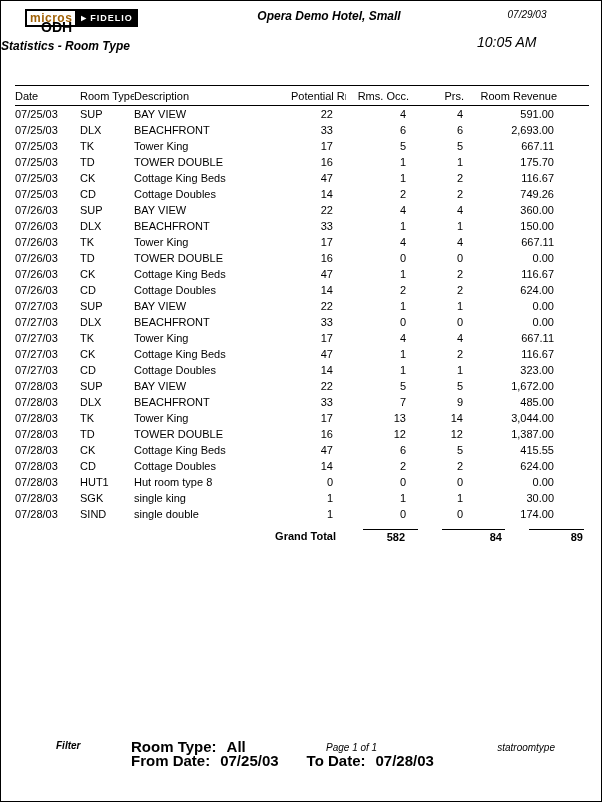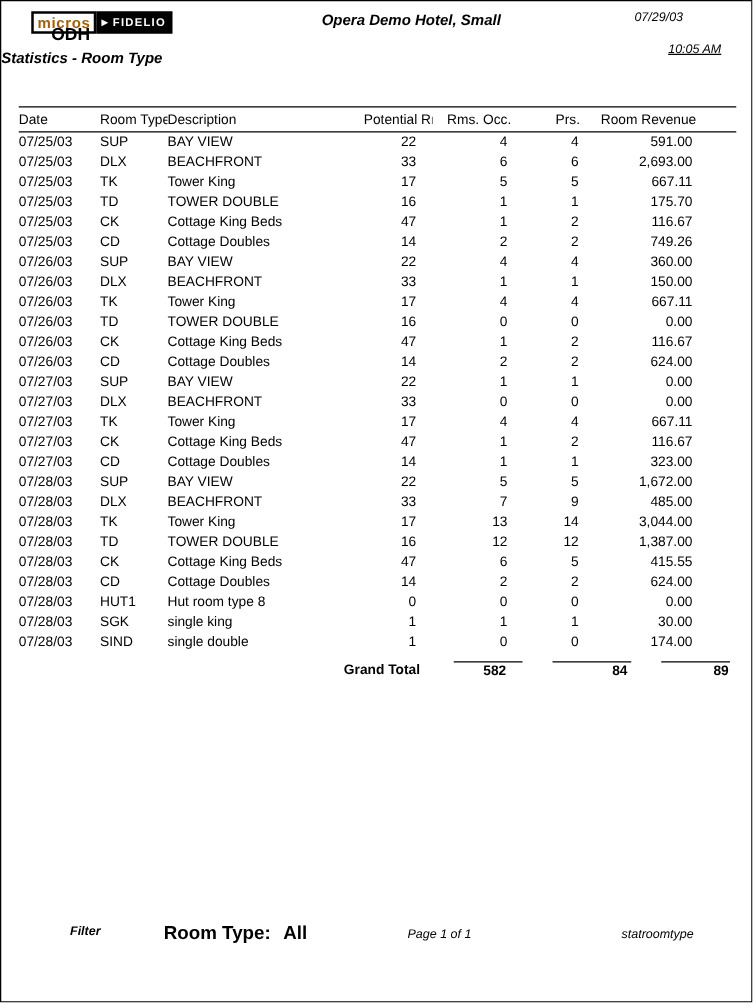--- a/index.html
+++ b/index.html
@@ -16,21 +16,21 @@
   }
   .logo-fidelio{
     background:#000;color:#fff;font-weight:bold;font-size:9px;line-height:18px;
     padding:0 5px 0 2px;letter-spacing:1px;display:flex;align-items:center;
   }
   .logo-arrow{color:#fff;font-size:9px;margin-right:1px;}
   .property-code{position:absolute;left:40px;top:18px;font-size:14px;font-weight:bold;}
   .hotel-name{position:absolute;left:0;top:8px;width:100%;text-align:center;font-size:12px;font-weight:bold;font-style:italic;padding-left:28px;}
   .report-title{position:absolute;left:0;top:38px;width:100%;font-size:12px;font-weight:bold;font-style:italic;}
   .print-date{position:absolute;right:24px;top:8px;width:100px;text-align:center;font-size:10px;font-style:italic;}
-  .print-time{position:absolute;right:24px;top:33px;width:100px;text-align:right;font-size:10px;font-style:italic;text-decoration:underline;}
+  .print-time{position:absolute;right:24px;top:33px;width:100px;text-align:left;font-size:14px;font-style:italic;}
   
   .report-table{position:absolute;left:14px;top:84px;width:574px;font-size:11px;}
   .thead,.trow,.grand-total{
     display:grid;
     grid-template-columns:65px 54px 157px 55px 63px 55px 93px 32px;
   }
   .thead{border-top:1px solid #000;border-bottom:1px solid #000;height:19px;align-items:center;}
   .thead .cell{font-weight:normal;}
   .trow{height:16px;line-height:16px;}
   .cell{overflow:hidden;white-space:nowrap;}
@@ -354,17 +354,20 @@
       <div class="cell c7">15,775.15</div>
       <div class="cell c8"></div>
     </div>
   </div>
 
   <div class="footer-filter-label">Filter</div>
   <div class="footer-filter">
     <div>
       <span>Room Type:</span><span class="gap-sm"></span><span>All</span>
     </div>
+    <div>
+      <span>From Date:</span><span class="gap-sm"></span><span>07/25/03</span><span class="gap-lg"></span><span>To Date:</span><span class="gap-sm"></span><span>07/28/03</span>
+    </div>
   </div>
   <div class="page-info">Page 1 of 1</div>
   <div class="report-code">statroomtype</div>
 
 </div>
 
 </body></html>

